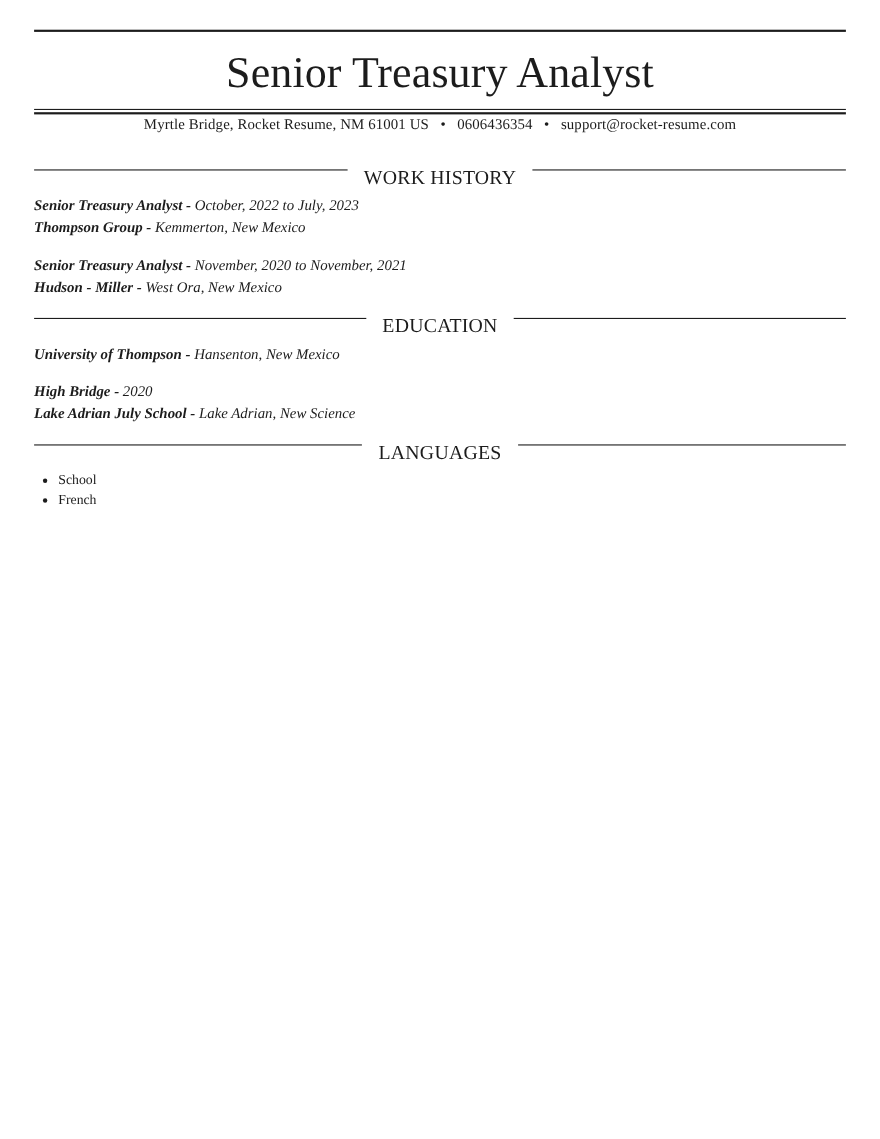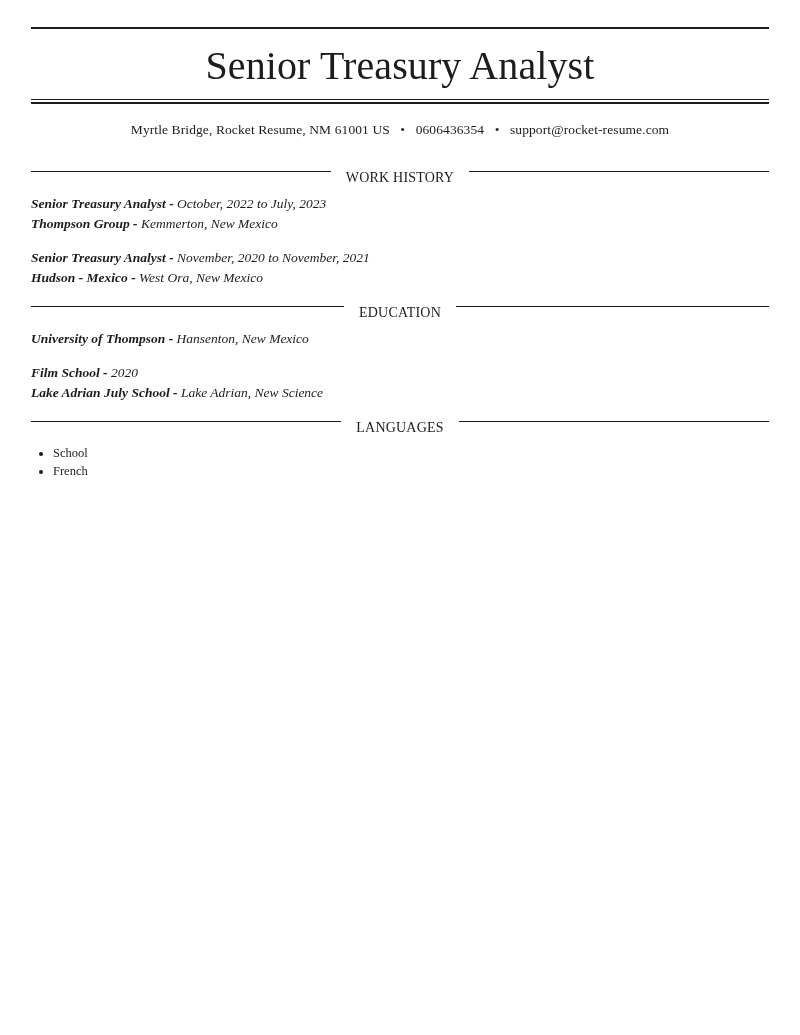--- a/index.html
+++ b/index.html
@@ -44,41 +44,40 @@
       background: #1c1c1c;
     }
     .rule-double .thick {
       height: 2px;
       background: #1c1c1c;
       margin-top: 2px;
     }
     .contact {
       text-align: center;
       font-size: 13.5px;
-      margin-top: 17px;
       line-height: 18px;
       letter-spacing: 0.1px;
     }
     .contact .sep {
       display: inline-block;
       margin: 0 7px;
     }
     .section-heading {
       display: flex;
       align-items: center;
       margin-top: 22px;
       height: 24px;
     }
     .section-heading .line {
       flex: 1;
       height: 1px;
       background: #1c1c1c;
     }
     .section-heading .label {
-      font-size: 14px;
+      font-size: 18px;
       padding: 0 15px;
       line-height: 24px;
       letter-spacing: 0.2px;
       white-space: nowrap;
       margin-top: 14px;
     }
     .entry {
       margin-top: 11px;
       font-size: 13.5px;
       line-height: 20px;
@@ -139,41 +138,41 @@
       <div>
         <b>Thompson Group</b><b> - </b><span>Kemmerton, New Mexico</span>
       </div>
     </div>
 
     <div class="entry">
       <div>
         <b>Senior Treasury Analyst</b><b> - </b><span>November, 2020 to November, 2021</span>
       </div>
       <div>
-        <b>Hudson - Mexico</b><b> - </b><span>West Ora, New Mexico</span>
+        <b>Hudson - Miller</b><b> - </b><span>West Ora, New Mexico</span>
       </div>
     </div>
   </section>
 
   <section class="edu">
     <div class="section-heading">
       <div class="line"></div>
       <div class="label">EDUCATION</div>
       <div class="line"></div>
     </div>
 
     <div class="entry">
       <div>
         <b>University of Thompson</b><b> - </b><span>Hansenton, New Mexico</span>
       </div>
     </div>
 
     <div class="entry">
       <div>
-        <b>Film School</b><b> - </b><span>2020</span>
+        <b>High Bridge</b><b> - </b><span>2020</span>
       </div>
       <div>
         <b>Lake Adrian July School</b><b> - </b><span>Lake Adrian, New Science</span>
       </div>
     </div>
   </section>
 
   <section class="lang">
     <div class="section-heading">
       <div class="line"></div>

